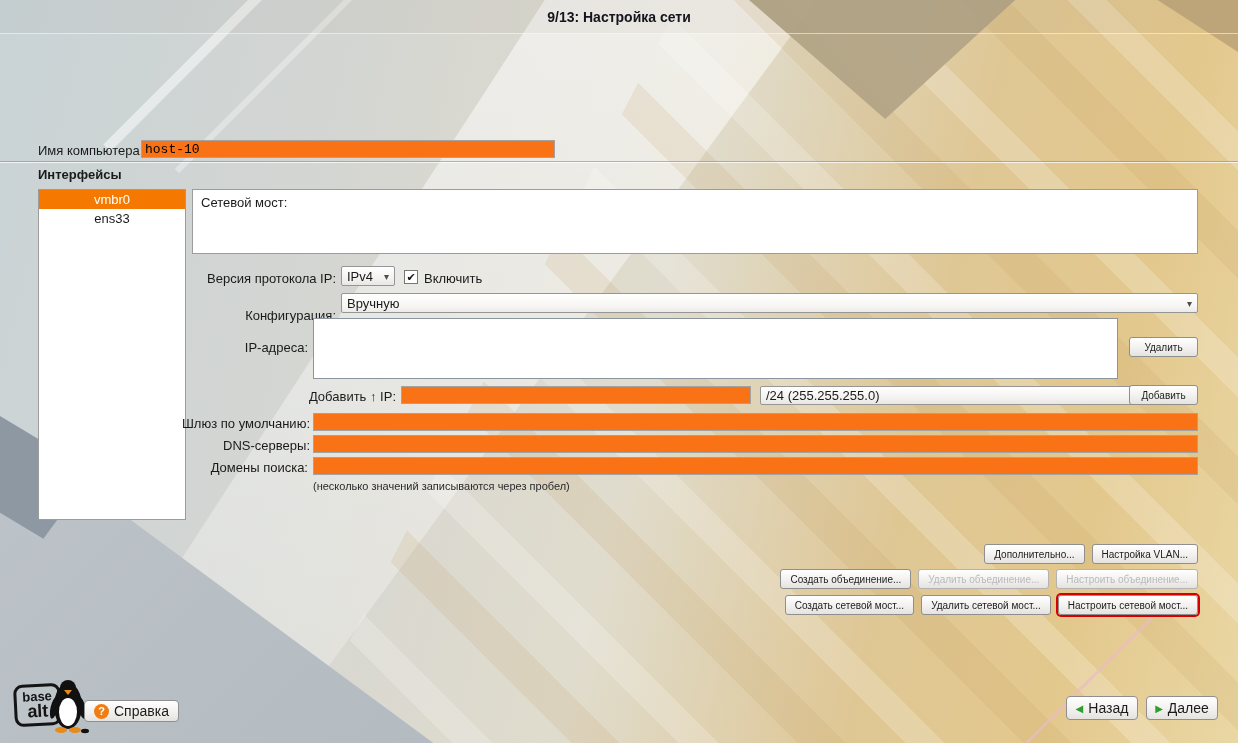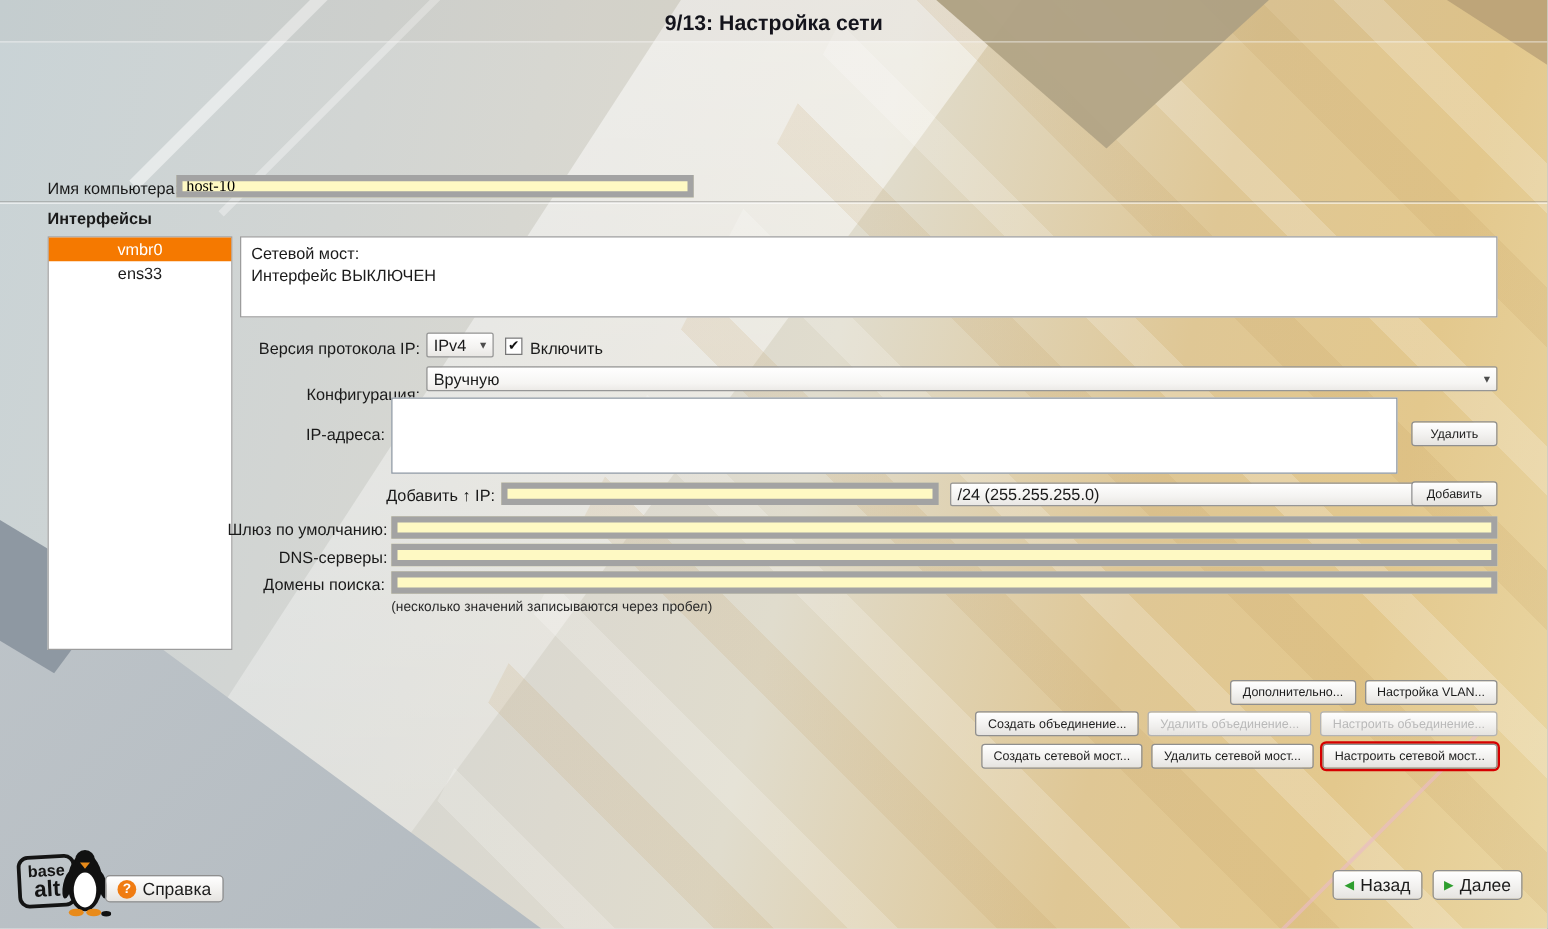--- a/index.html
+++ b/index.html
@@ -56,23 +56,23 @@
   }
   .chev1 { left: 60px; top: 30px; }
   .chev2 { left: 130px; top: 55px; height: 6px; background: rgba(255,255,255,0.35); }
 
   
   .abs { position: absolute; }
   .lbl { white-space: nowrap; }
   .lbl-r { text-align: right; }
   .tbox {
     position: absolute;
-    background: #fef9c3;
-    border: 5px solid #a3a3a3;
-    font-family: Liberation Serif, serif;
+    background: #f97316;
+    border: 1px solid #a3a3a3;
+    font-family: Liberation Mono, monospace;
     font-size: 13px;
     padding: 0 3px;
   }
   .panel {
     position: absolute; background: #fff; border: 1px solid #9c9c9c;
   }
   .btn {
     position: absolute;
     display: inline-flex; align-items: center; justify-content: center;
     gap: 5px;
@@ -103,21 +103,21 @@
     display: flex; align-items: center; justify-content: center;
     font-size: 11px; color: #111; line-height: 1;
   }
   .separator {
     position: absolute; left: 0; width: 1238px; height: 2px;
     border-top: 1px solid rgba(130,130,125,0.55);
     border-bottom: 1px solid rgba(255,255,255,0.75);
   }
   .title {
     position: absolute; top: 9px; left: 0; width: 100%;
-    text-align: center; font-weight: bold; font-size: 17px; color: #14141c;
+    text-align: center; font-weight: bold; font-size: 14px; color: #14141c;
   }
   .bold { font-weight: bold; }
   .hint { font-size: 11px; color: #2a2a2a; }
 
   
   .iface-item { height: 19px; line-height: 19px; text-align: center; }
   .iface-item.selected { background: #f57900; color: #fff; }
 
   
   .help-icon {
@@ -162,21 +162,20 @@
 
 <div class="abs lbl bold" style="left:38px; top:167px;">Интерфейсы</div>
 
 <div class="panel" style="left:38px; top:189px; width:148px; height:331px;">
   <div class="iface-item selected">vmbr0</div>
   <div class="iface-item">ens33</div>
 </div>
 
 <div class="panel" style="left:192px; top:189px; width:1006px; height:65px; padding:4px 8px; line-height:1.4;">
   <div>Сетевой мост:</div>
-  <div>Интерфейс ВЫКЛЮЧЕН</div>
 </div>
 
 <div class="abs lbl lbl-r" style="left:190px; top:271px; width:146px;">Версия протокола IP:</div>
 <div class="combo" style="left:341px; top:266px; width:54px; height:20px;">
   <span>IPv4</span>
   <span class="arrow">▾</span>
 </div>
 <div class="checkbox" style="left:404px; top:270px;">
   <span>✔</span>
 </div>

